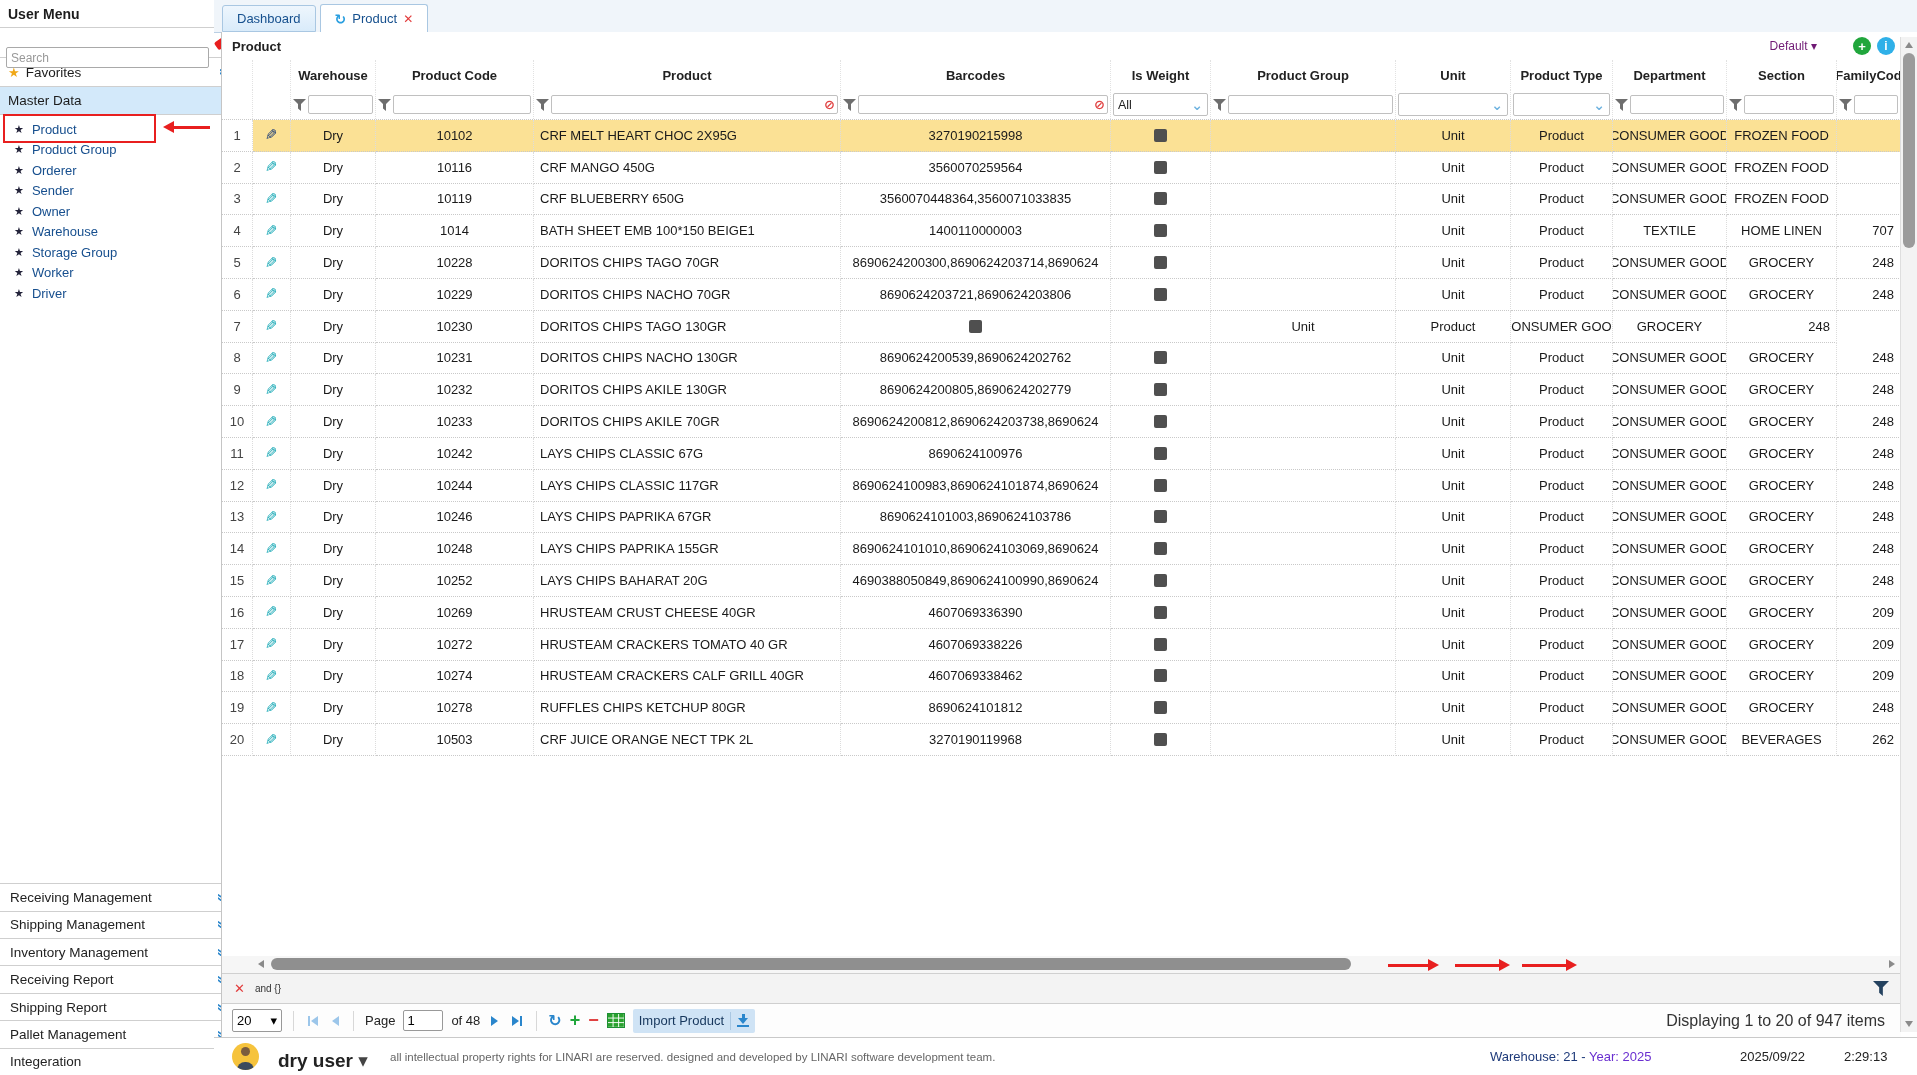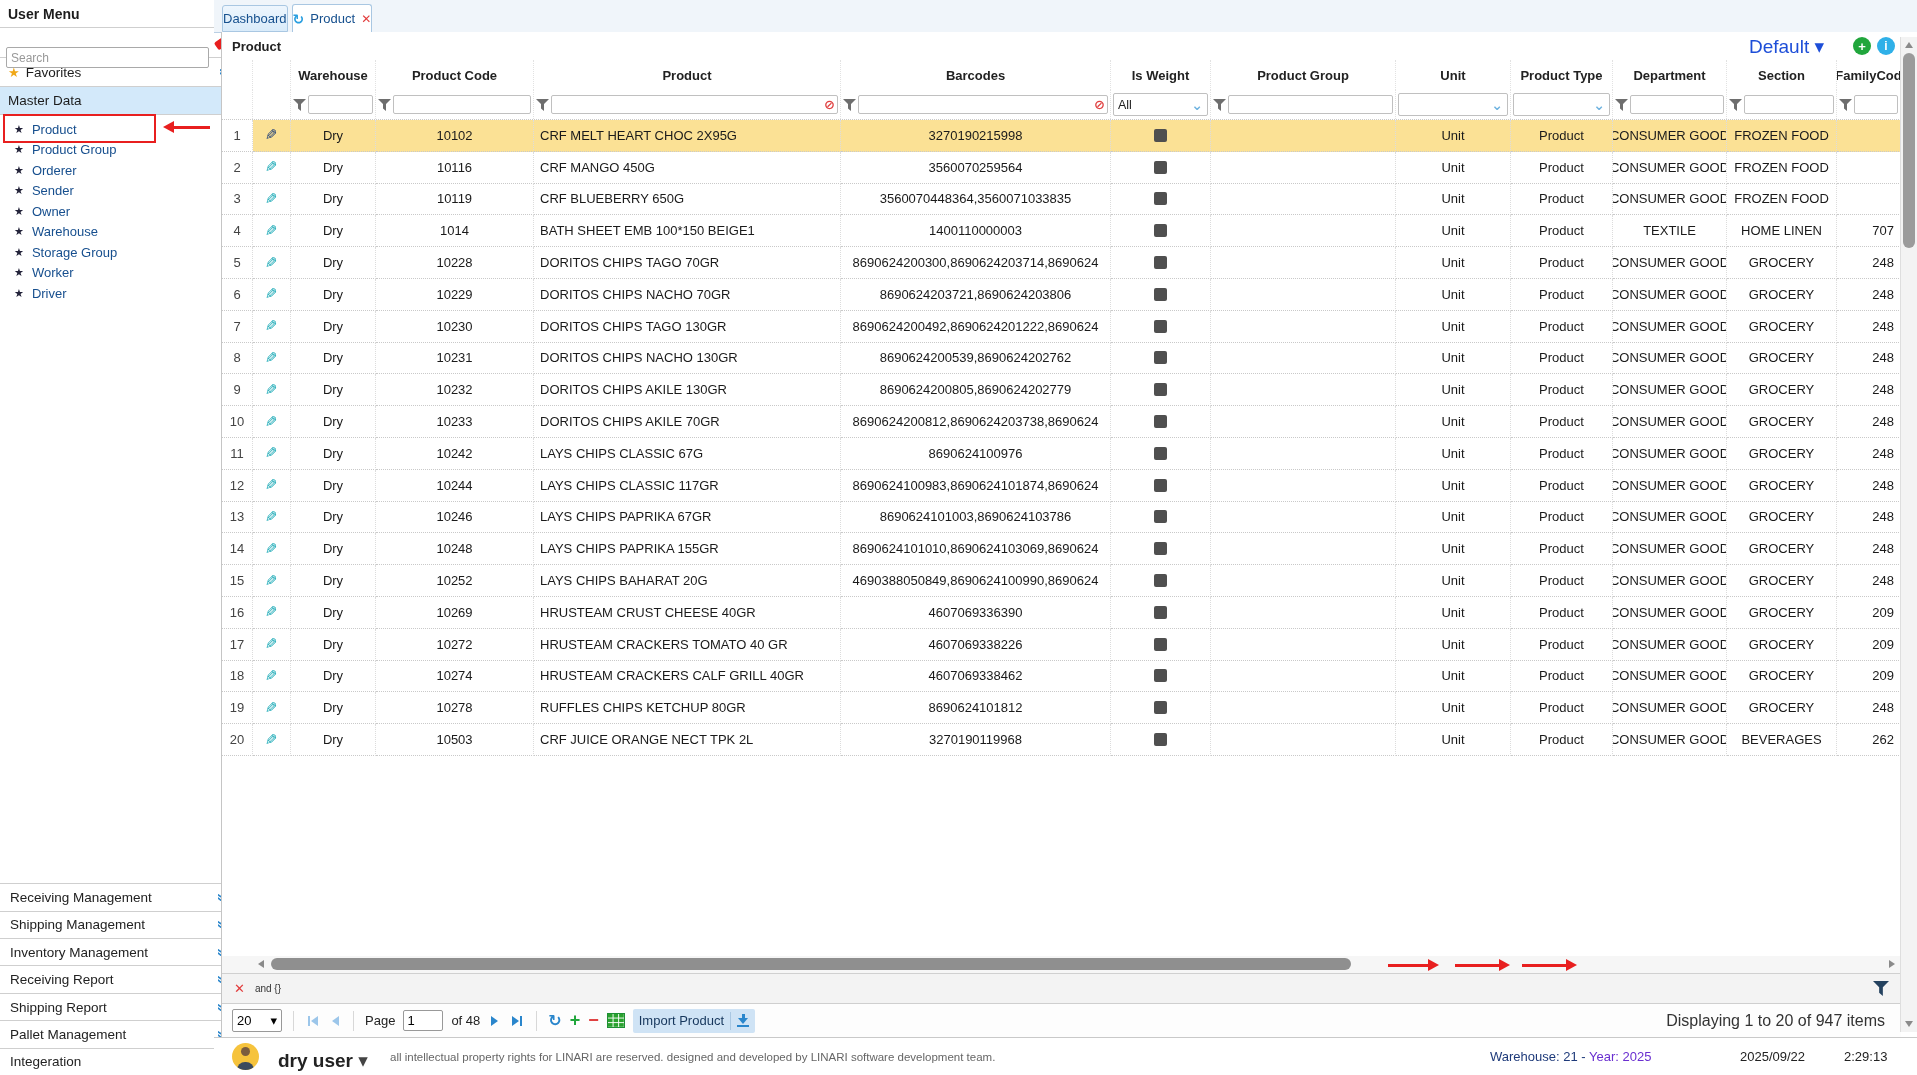--- a/index.html
+++ b/index.html
@@ -31,32 +31,32 @@
   .sb-item{height:20.5px;display:flex;align-items:center;gap:8px;padding-left:14px;cursor:pointer;}
   .sb-item-label{font-size:13px;color:var(--link_blue,#174f8e);}
   .sb-spacer{flex:1;}
   .sb-section{height:26.4px;border-top:1px solid #cfcfcf;display:flex;align-items:center;
     padding:0 10px;cursor:pointer;}
   .sb-section-label{flex:1;font-size:13.5px;color:#222;}
   
   #main{position:absolute;left:214px;top:0;right:0;bottom:0;}
   #tabbar{position:absolute;left:0;top:0;right:0;height:32px;background:#f0f5fa;
     border-bottom:1px solid #b9cfe4;display:flex;align-items:flex-end;padding-left:8px;gap:4px;}
-  .tab{height:25px;display:flex;align-items:center;gap:6px;padding:0 0;font-size:13px;
+  .tab{height:25px;display:flex;align-items:center;gap:6px;padding:0 14px;font-size:13px;
     color:var(--tab_text,#16508e);border:1px solid #a9c7e2;border-radius:3px 3px 0 0;cursor:pointer;}
   .tab.inactive{background:linear-gradient(#eef6fd,#d9ebfa);}
   .tab.active{background:#fff;border-bottom:1px solid #fff;position:relative;top:1px;height:27px;}
   .sync{color:#2a9fe0;font-weight:bold;font-size:14px;}
   .close{color:var(--close_red,#e23b3b);font-weight:bold;font-size:12px;cursor:pointer;}
   #panel{position:absolute;left:7px;top:32px;width:1696px;height:1005px;background:#fff;
     border-left:1px solid #c5c5c5;box-sizing:border-box;}
   #titlebar{position:absolute;left:0;top:0;width:1679px;height:28px;display:flex;align-items:center;
     padding:0 6px 0 10px;box-sizing:border-box;}
   #grid-title{font-size:13px;font-weight:bold;color:#222;flex:1;}
-  #view-select{font-size:19px;color:#1d4ed8;margin-right:23px;cursor:pointer;}
+  #view-select{font-size:12px;color:#701a75;margin-right:30px;cursor:pointer;}
   .circle{width:18px;height:18px;border-radius:50%;color:#fff;font-weight:bold;font-size:13px;
     display:inline-flex;align-items:center;justify-content:center;margin-left:6px;cursor:pointer;}
   .circle.green{background:var(--add_green,#21a63c);}
   .circle.blue{background:var(--info_blue,#2fb0e8);font-size:12px;}
   .gridgrid{display:grid;grid-template-columns:31px 38px 85px 158px 307px 270px 100px 185px 115px 102px 114px 110px 64px;}
   #header-row{position:absolute;left:0;top:28px;width:1679px;height:30px;}
   .hcell{display:flex;align-items:center;justify-content:center;font-size:13px;font-weight:bold;
     color:#222;border-right:1px dotted #e2e2e2;overflow:hidden;white-space:nowrap;}
   #filter-row{position:absolute;left:0;top:58px;width:1679px;height:30px;border-bottom:1px dotted #c9c9c9;box-sizing:border-box;}
   .fcell{display:flex;align-items:center;gap:2px;padding:0 2px;border-right:1px dotted #e2e2e2;overflow:hidden;}
@@ -493,21 +493,20 @@
             <div class="cell r">248</div>
           </div>
           <div class="row gridgrid">
             <div class="cell c numcell">7</div>
             <div class="cell c">
               <span class="pencil">✎</span>
             </div>
             <div class="cell c">Dry</div>
             <div class="cell c">10230</div>
             <div class="cell l">DORITOS CHIPS TAGO 130GR</div>
-            <div class="cell c">8690624200492,8690624201222,8690624</div>
             <div class="cell c">
               <span class="chk"></span>
             </div>
             <div class="cell l"></div>
             <div class="cell c">Unit</div>
             <div class="cell c">Product</div>
             <div class="cell c">CONSUMER GOOD</div>
             <div class="cell c">GROCERY</div>
             <div class="cell r">248</div>
           </div>

